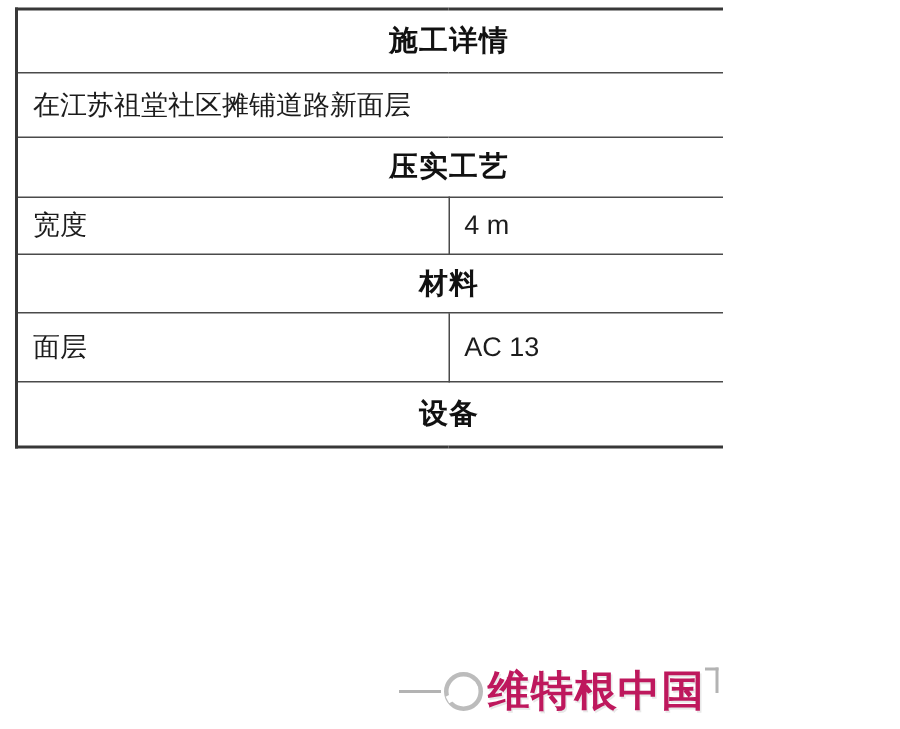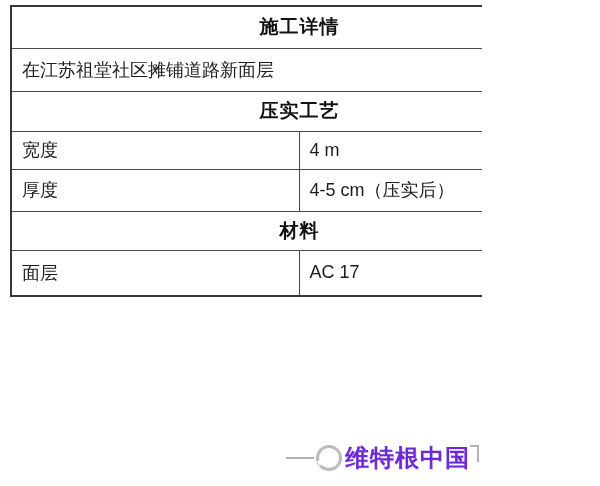--- a/index.html
+++ b/index.html
@@ -92,24 +92,24 @@
     position: absolute;
     left: -2px;
     top: 8px;
     width: 22px;
     height: 5px;
     background: #ffffff;
     transform: rotate(-28deg);
   }
   .wm-text {
     font-family: "Liberation Sans", sans-serif;
-    font-size: 24px;
+    font-size: 28px;
     font-weight: bold;
     letter-spacing: 1px;
-    color: #6d28d9;
+    color: #be185d;
     text-shadow: 1px 1px 0 #e8e8e8;
     white-space: nowrap;
   }
   .wm-bracket {
     width: 7px;
     height: 15px;
     border-top: 2px solid #b3b3b3;
     border-right: 2px solid #b3b3b3;
     align-self: flex-start;
     margin-top: 3px;
@@ -137,35 +137,34 @@
 
     <tr class="section-header h40">
       <td colspan="2">压实工艺</td>
     </tr>
 
     <tr class="h38">
       <td>宽度</td>
       <td class="value-cell">4 m</td>
     </tr>
 
-    <tr class="h42">
-      <td>厚度</td>
-      <td class="value-cell">4-5 cm（压实后）</td>
-    </tr>
 
 
     <tr class="section-header h39">
       <td colspan="2">材料</td>
     </tr>
 
     <tr class="h46">
       <td>面层</td>
-      <td class="value-cell">AC 17</td>
+      <td class="value-cell">AC 13</td>
     </tr>
 
+    <tr class="section-header h44">
+      <td colspan="2">设备</td>
+    </tr>
 
 
   </tbody>
     </table>
 
   <div class="watermark">
     <span class="wm-line"></span>
     <span class="wm-icon"></span>
     <span class="wm-text">维特根中国</span>
     <span class="wm-bracket"></span>

